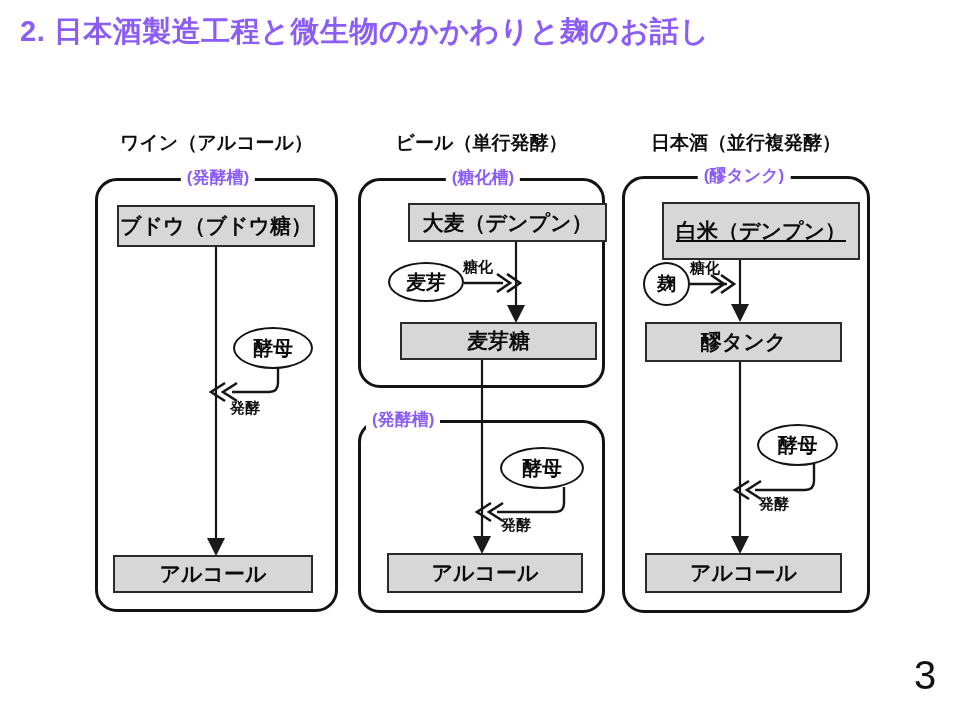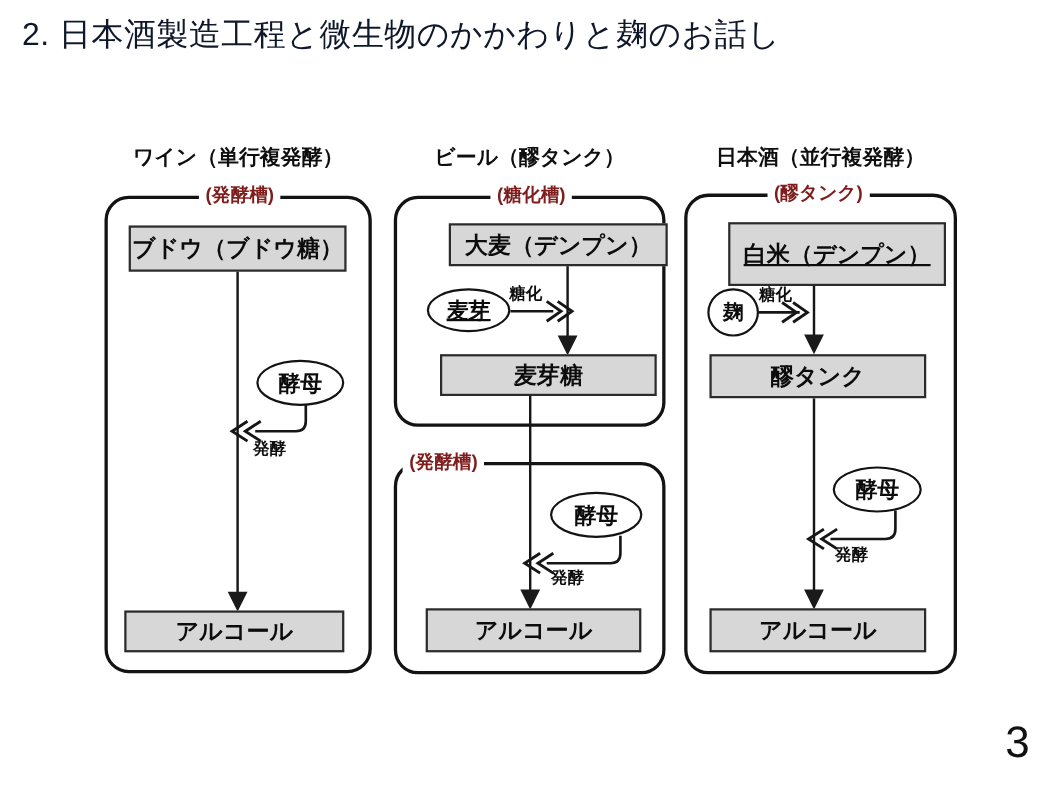--- a/index.html
+++ b/index.html
@@ -5,36 +5,36 @@
   html,body{margin:0;padding:0;}
   body{
     width:960px;height:724px;position:relative;overflow:hidden;
     background:#ffffff;
     font-family:"Liberation Sans","DejaVu Sans",sans-serif;
     color:#161616;
   }
   .abs{position:absolute;}
   .slide-title{
     left:20px;top:12px;width:780px;
-    font-size:29px;font-weight:400;letter-spacing:0.5px;color:#0f172a;
+    font-size:29px;font-weight:700;letter-spacing:0.5px;color:#8b5cf6;
     white-space:nowrap;
   }
   .page-num{
     left:905px;top:653px;width:40px;
     font-size:40px;font-weight:400;color:#111;text-align:center;
   }
   .col-header{
     font-size:19px;font-weight:700;text-align:center;white-space:nowrap;color:#0f0f0f;
   }
   .panel{
     border:3px solid #131313;border-radius:22px;background:transparent;
     box-sizing:border-box;z-index:1;
   }
   .tank-label{
-    background:#ffffff;font-size:17px;font-weight:700;color:#7f1d1d;
+    background:#ffffff;font-size:17px;font-weight:700;color:#8b5cf6;
     padding:0 6px;line-height:20px;height:20px;white-space:nowrap;z-index:5;
   }
   .center-x{transform:translateX(-50%);}
   .gbox{
     background:#d7d7d7;border:2px solid #2b2b2b;box-sizing:border-box;
     display:flex;align-items:center;justify-content:center;
     font-size:21px;font-weight:700;color:#0c0c0c;white-space:nowrap;z-index:3;
   }
   .oval{
     background:#ffffff;border:2.5px solid #131313;border-radius:50%;
@@ -52,22 +52,22 @@
   .thin{stroke-width:2.2px;}
   .conn{stroke-width:2.4px;}
   .chev{stroke-width:2.6px;}
 </style>
 </head>
 <body>
 
 <div class="abs slide-title">2. 日本酒製造工程と微生物のかかわりと麹のお話し</div>
 <div class="abs page-num">3</div>
 
-<div class="abs col-header" style="left:95px;top:130px;width:243px;">ワイン（単行複発酵）</div>
-<div class="abs col-header" style="left:358px;top:130px;width:247px;">ビール（醪タンク）</div>
+<div class="abs col-header" style="left:95px;top:130px;width:243px;">ワイン（アルコール）</div>
+<div class="abs col-header" style="left:358px;top:130px;width:247px;">ビール（単行発酵）</div>
 <div class="abs col-header" style="left:622px;top:130px;width:248px;">日本酒（並行複発酵）</div>
 
 <div class="abs panel" style="left:95px;top:178px;width:243px;height:434px;"></div>
 <div class="abs panel" style="left:358px;top:178px;width:247px;height:210px;"></div>
 <div class="abs panel" style="left:358px;top:420px;width:247px;height:193px;"></div>
 <div class="abs panel" style="left:622px;top:176px;width:248px;height:437px;"></div>
 
 <div class="abs tank-label center-x" style="left:218px;top:168px;">(発酵槽)</div>
 <div class="abs tank-label center-x" style="left:483px;top:168px;">(糖化槽)</div>
 <div class="abs tank-label" style="left:366px;top:410px;">(発酵槽)</div>
@@ -106,21 +106,21 @@
     <polyline class="chev" points="761,481 747,490 761,499"></polyline>
   </g>
 </svg>
 
 <div class="abs gbox" style="left:117px;top:205px;width:198px;height:42px;">ブドウ（ブドウ糖）</div>
 <div class="abs oval" style="left:233px;top:327px;width:80px;height:42px;">酵母</div>
 <div class="abs plabel" style="left:230px;top:399px;">発酵</div>
 <div class="abs gbox" style="left:113px;top:555px;width:200px;height:38px;">アルコール</div>
 
 <div class="abs gbox" style="left:408px;top:203px;width:199px;height:39px;">大麦（デンプン）</div>
-<div class="abs oval" style="left:388px;top:262px;width:76px;height:40px;text-decoration:underline;">麦芽</div>
+<div class="abs oval" style="left:388px;top:262px;width:76px;height:40px;">麦芽</div>
 <div class="abs plabel" style="left:463px;top:258px;">糖化</div>
 <div class="abs gbox" style="left:388px;top:322px;width:197px;height:38px;margin-left:12px;">麦芽糖</div>
 <div class="abs oval" style="left:500px;top:447px;width:84px;height:42px;">酵母</div>
 <div class="abs plabel" style="left:501px;top:516px;">発酵</div>
 <div class="abs gbox" style="left:387px;top:553px;width:196px;height:40px;">アルコール</div>
 
 <div class="abs gbox" style="left:662px;top:202px;width:198px;height:58px;text-decoration:underline;">白米（デンプン）</div>
 <div class="abs oval" style="left:643px;top:262px;width:47px;height:44px;font-size:19px;">麹</div>
 <div class="abs plabel" style="left:690px;top:259px;">糖化</div>
 <div class="abs gbox" style="left:645px;top:322px;width:197px;height:40px;">醪タンク</div>

